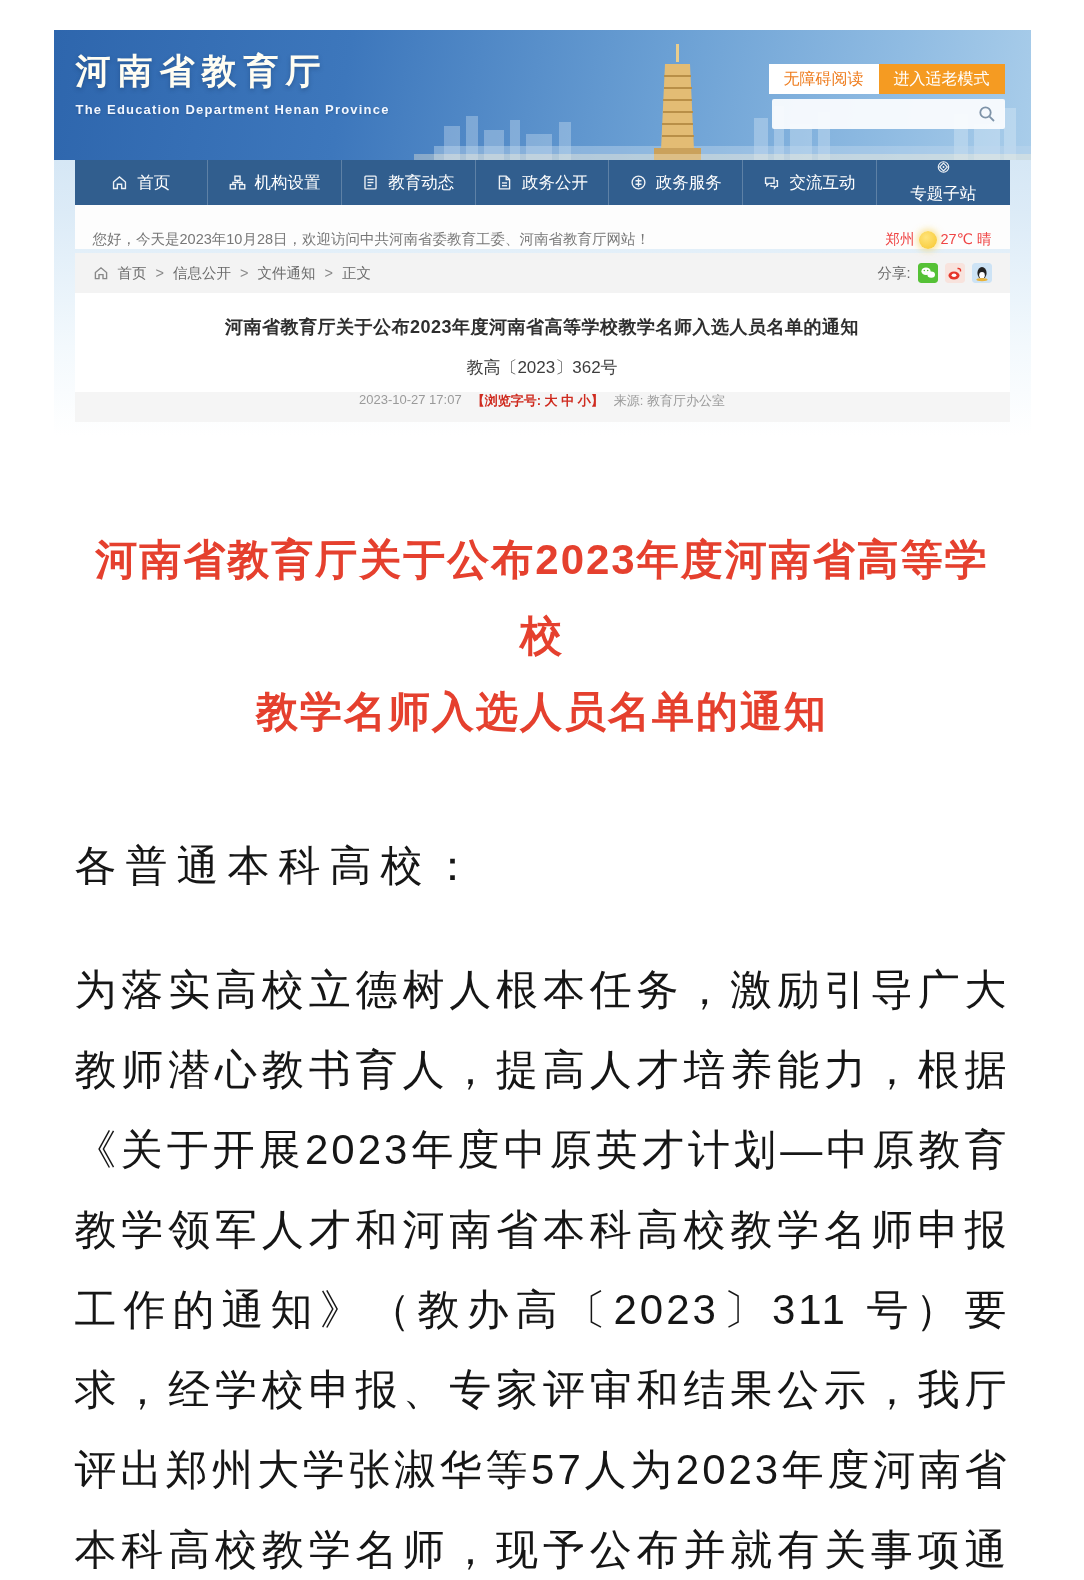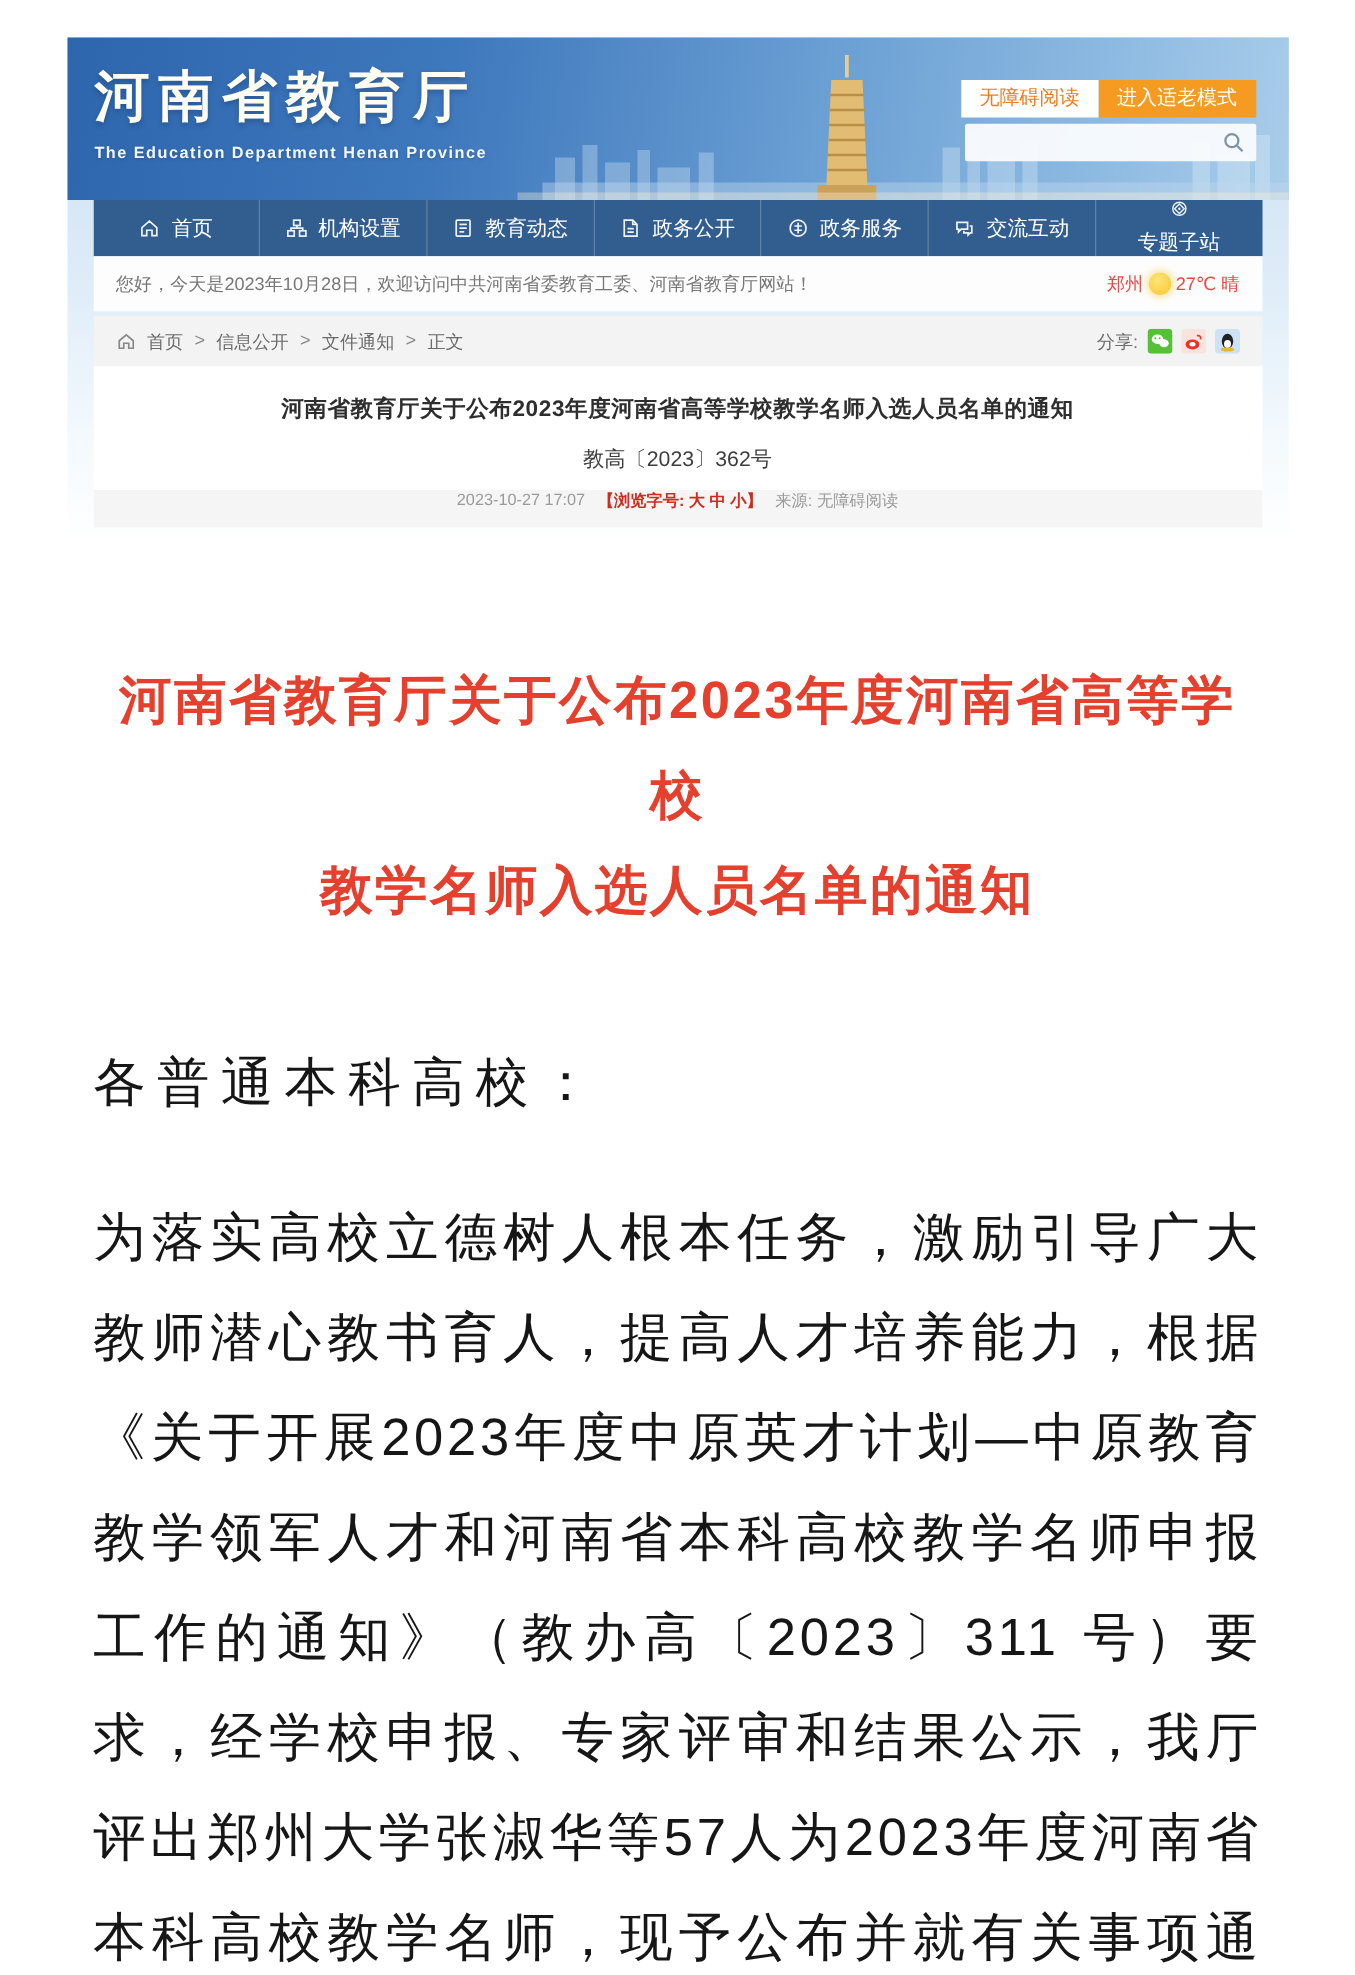--- a/index.html
+++ b/index.html
@@ -19,21 +19,21 @@
 
   
   .banner {
     position:relative; height:130px; overflow:hidden;
     background:linear-gradient(100deg,#2e66ad 0%,#3d77bc 30%,#6ba0d4 62%,#8fbbe2 85%,#a9cdea 100%);
   }
   .banner-art { position:absolute; inset:0; pointer-events:none; }
   .logo-wrap { position:absolute; left:22px; top:18px; z-index:3; }
   .logo-cn {
     font-family:"Liberation Serif","DejaVu Serif",serif;
-    font-size:44px; font-weight:bold; color:#fffdf2;
+    font-size:35px; font-weight:bold; color:#fffdf2;
     letter-spacing:7px; text-shadow:0 2px 4px rgba(20,50,90,.35);
   }
   .logo-en {
     margin-top:7px; font-size:13px; font-weight:bold; color:#f2f7ff;
     letter-spacing:1.2px; text-shadow:0 1px 2px rgba(20,50,90,.35);
   }
   .banner-controls { position:absolute; top:34px; right:26px; z-index:3; display:flex; }
   .btn-access {
     height:30px; line-height:30px; padding:0 15px; font-size:16px;
     background:#ffffff; color:#ee7b1c; cursor:pointer;
@@ -57,21 +57,21 @@
   .nav-item {
     flex:1; display:flex; align-items:center; justify-content:center; gap:9px;
     color:#ffffff; font-size:16.5px; cursor:pointer;
     border-right:1px solid rgba(255,255,255,.22);
   }
   .nav-item:last-child { border-right:none;flex-direction:column; }
   .nav-item svg { opacity:.92; }
 
   
   .greeting {
-    height:44px; background:#fdfdfd; display:flex; align-items:center;
+    height:44px; background:#fdfdfd; display:flex; align-items:flex-end;
     justify-content:space-between; padding:0 18px; font-size:14.5px; color:#777;
   }
   .weather { display:flex; align-items:center; gap:4px; color:#ef4444; }
   .sun {
     width:18px; height:18px; border-radius:50%;
     background:radial-gradient(circle at 40% 35%,#ffe47a,#f7c62e);
     box-shadow:0 0 6px 2px rgba(250,210,80,.55);
   }
 
   
@@ -282,21 +282,21 @@
           </svg>
         </div>
       </div>
 
       <div class="article-head">
         <div class="article-head-title">河南省教育厅关于公布2023年度河南省高等学校教学名师入选人员名单的通知</div>
         <div class="doc-number">教高〔2023〕362号</div>
         <div class="meta-bar">
           <span>2023-10-27 17:07</span>
           <span class="meta-red">【浏览字号: 大 中 小】</span>
-          <span>来源: 无障碍阅读</span>
+          <span>来源: 教育厅办公室</span>
         </div>
       </div>
     </div>
   </div>
 
   <div class="main">
     <div class="big-title">
       <div>河南省教育厅关于公布2023年度河南省高等学校</div>
       <div>教学名师入选人员名单的通知</div>
     </div>

